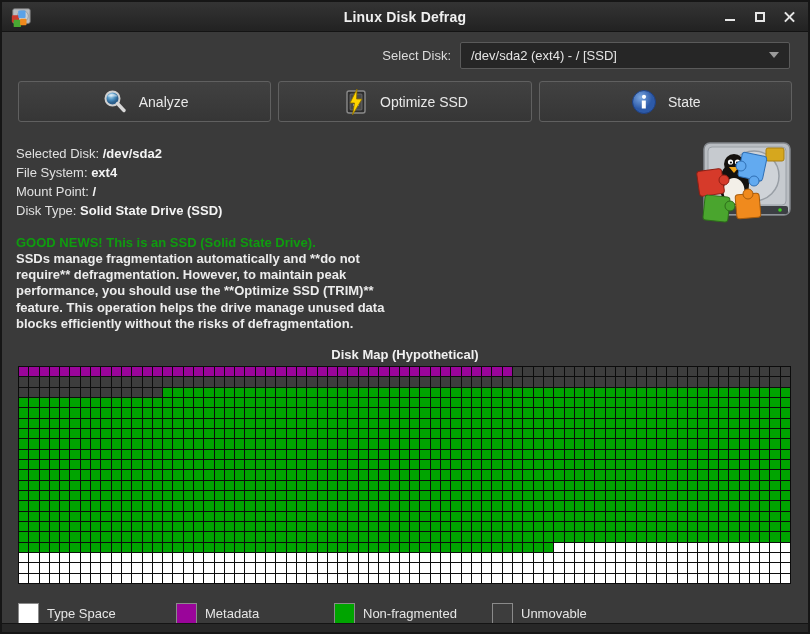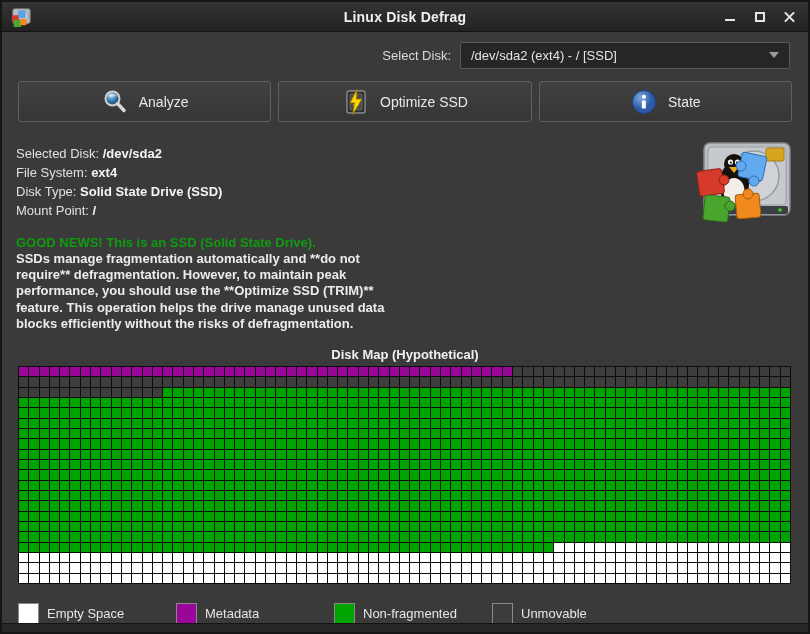--- a/index.html
+++ b/index.html
@@ -194,22 +194,22 @@
           </svg>
         </span>
         <span>State</span>
       </button>
     </div>
 
   <div class="info">
     <div id="info-lines">
         <div class="info-line"><span>Selected Disk: </span><b>/dev/sda2</b></div>
         <div class="info-line"><span>File System: </span><b>ext4</b></div>
+        <div class="info-line"><span>Mount Point: </span><b>/</b></div>
         <div class="info-line"><span>Disk Type: </span><b>Solid State Drive (SSD)</b></div>
-        <div class="info-line"><span>Mount Point: </span><b>/</b></div>
       </div>
     <div class="good-news">GOOD NEWS! This is an SSD (Solid State Drive).</div>
     <div class="ssd-message">SSDs manage fragmentation automatically and **do not require** defragmentation. However, to maintain peak performance, you should use the **Optimize SSD (TRIM)** feature. This operation helps the drive manage unused data blocks efficiently without the risks of defragmentation.</div>
   </div>
 
   <svg class="app-logo" viewBox="0 0 100 92">
 
     <rect x="10" y="3" width="86" height="72" rx="6" fill="#b9bdc2" stroke="#83878c" stroke-width="1.5"></rect>
     <rect x="14" y="7" width="78" height="58" rx="4" fill="#c6cacf" stroke="#9aa0a6" stroke-width="1"></rect>
     <circle cx="60" cy="36" r="25" fill="#cfd3d8" stroke="#989ea5" stroke-width="1.5"></circle>
@@ -1816,21 +1816,21 @@
       <div class="cell" style="background: rgb(255, 255, 255);"></div>
       <div class="cell" style="background: rgb(255, 255, 255);"></div>
       <div class="cell" style="background: rgb(255, 255, 255);"></div>
       <div class="cell" style="background: rgb(255, 255, 255);"></div>
       <div class="cell" style="background: rgb(255, 255, 255);"></div>
     </div>
 
   <div class="legend" id="legend">
       <div class="legend-item">
         <span class="legend-swatch" style="background: rgb(255, 255, 255);"></span>
-        <span class="legend-label">Empty Space</span>
+        <span class="legend-label">Type Space</span>
       </div>
       <div class="legend-item">
         <span class="legend-swatch" style="background: rgb(154, 5, 154);"></span>
         <span class="legend-label">Metadata</span>
       </div>
       <div class="legend-item">
         <span class="legend-swatch" style="background: rgb(0, 164, 0);"></span>
         <span class="legend-label">Non-fragmented</span>
       </div>
       <div class="legend-item">

